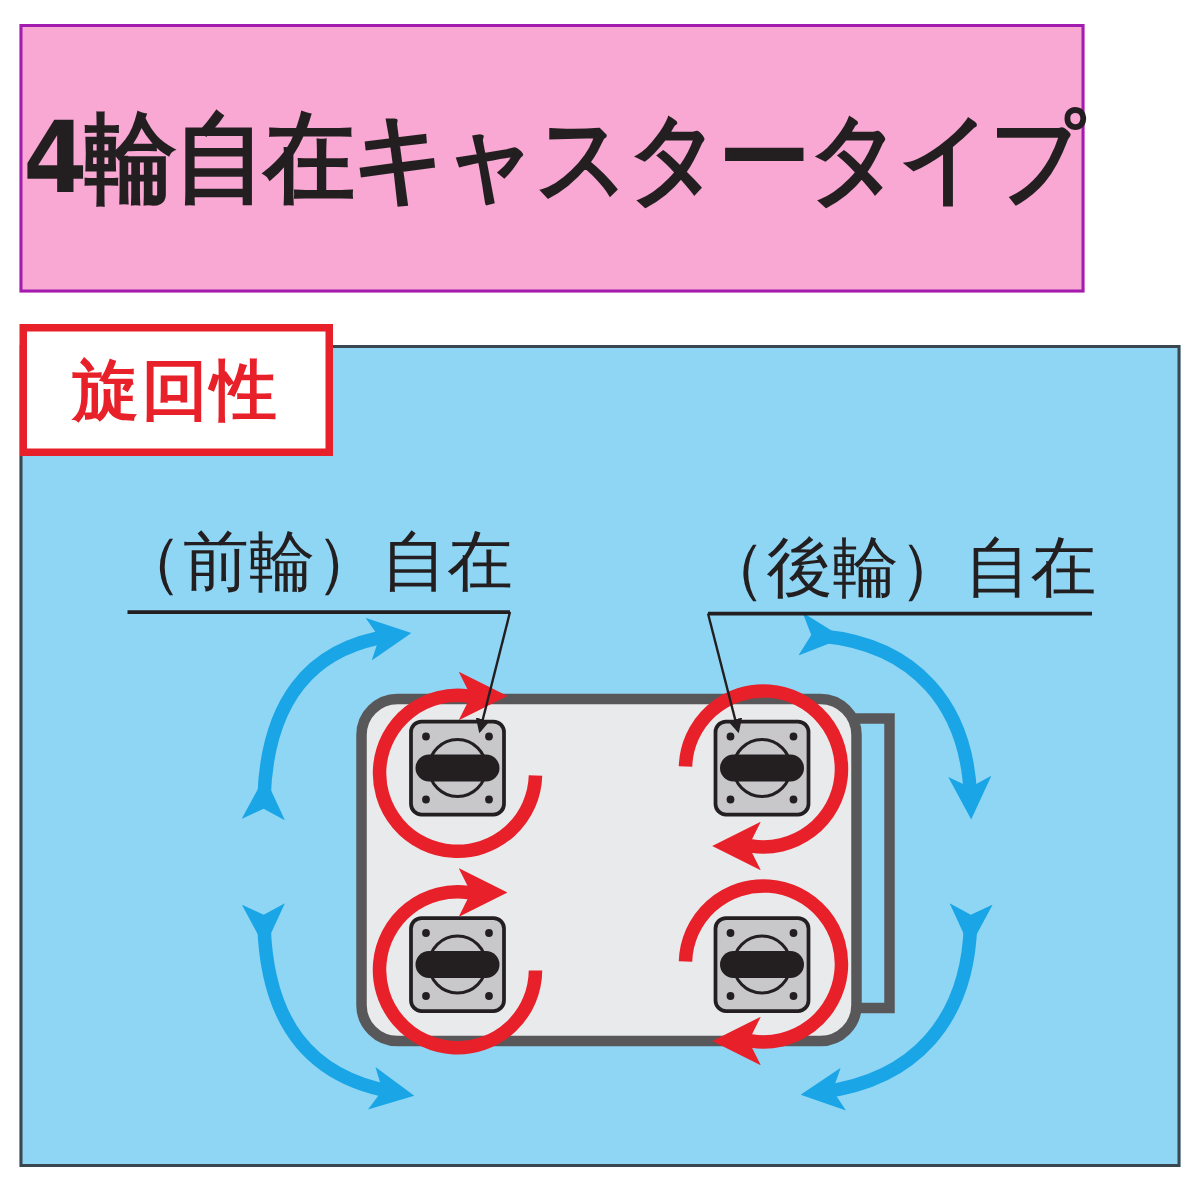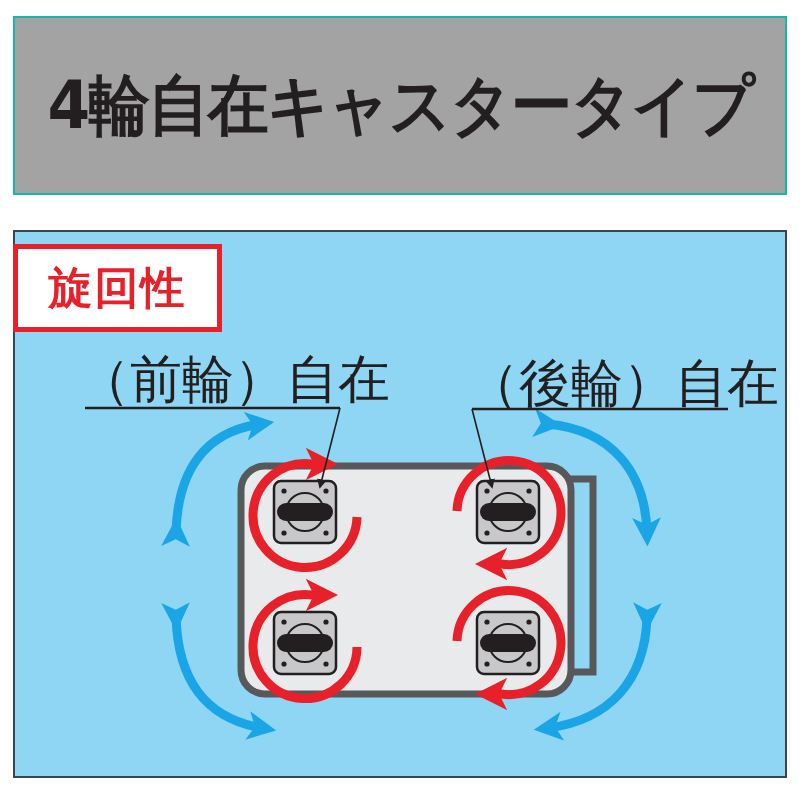--- a/index.html
+++ b/index.html
@@ -1,29 +1,29 @@
 <!DOCTYPE html>
 <html><head>
 <meta charset="utf-8">
 <style>
   html, body { margin:0; padding:0; background:#ffffff; }
   body { width:800px; height:800px; position:relative; overflow:hidden;
          font-family: "DejaVu Sans", "Liberation Sans", sans-serif; }
-  .banner { position:absolute; left:13px; top:16px; width:774px; height:179px;
-            background:#a3a3a3; border:2px solid #14b8a6; box-sizing:border-box;
+  .banner { position:absolute; left:13px; top:16px; width:710px; height:179px;
+            background:#f9a8d4; border:2px solid #a21caf; box-sizing:border-box;
             display:flex; align-items:center; justify-content:center; }
   .banner-title { font-size:66px; font-weight:bold; color:#231f20; letter-spacing:-2px;
                   white-space:nowrap; transform:scaleX(0.93); }
   .panel { position:absolute; left:13px; top:230px; width:774px; height:548px;
            background:#8fd6f4; border:2px solid #3a4650; box-sizing:border-box; }
-  .tag { position:absolute; left:13px; top:244px; width:209px; height:88px;
+  .tag { position:absolute; left:13px; top:216px; width:209px; height:88px;
          background:#ffffff; border:5px solid #e8202a; box-sizing:border-box;
          display:flex; align-items:center; justify-content:center; }
   .tag-text { font-size:44px; font-weight:bold; color:#e8202a; letter-spacing:2px; }
-  .label { position:absolute; font-size:52px; color:#231f20; white-space:nowrap; line-height:1; }
+  .label { position:absolute; font-size:44px; color:#231f20; white-space:nowrap; line-height:1; }
   .label-front { left:78px; top:353px; }
   .label-rear  { left:467px; top:357px; }
   svg.art { position:absolute; left:0; top:0; width:800px; height:800px; }
 </style>
 </head>
 <body>
 
 <div class="banner">
   <span class="banner-title">4輪自在キャスタータイプ</span>
 </div>

